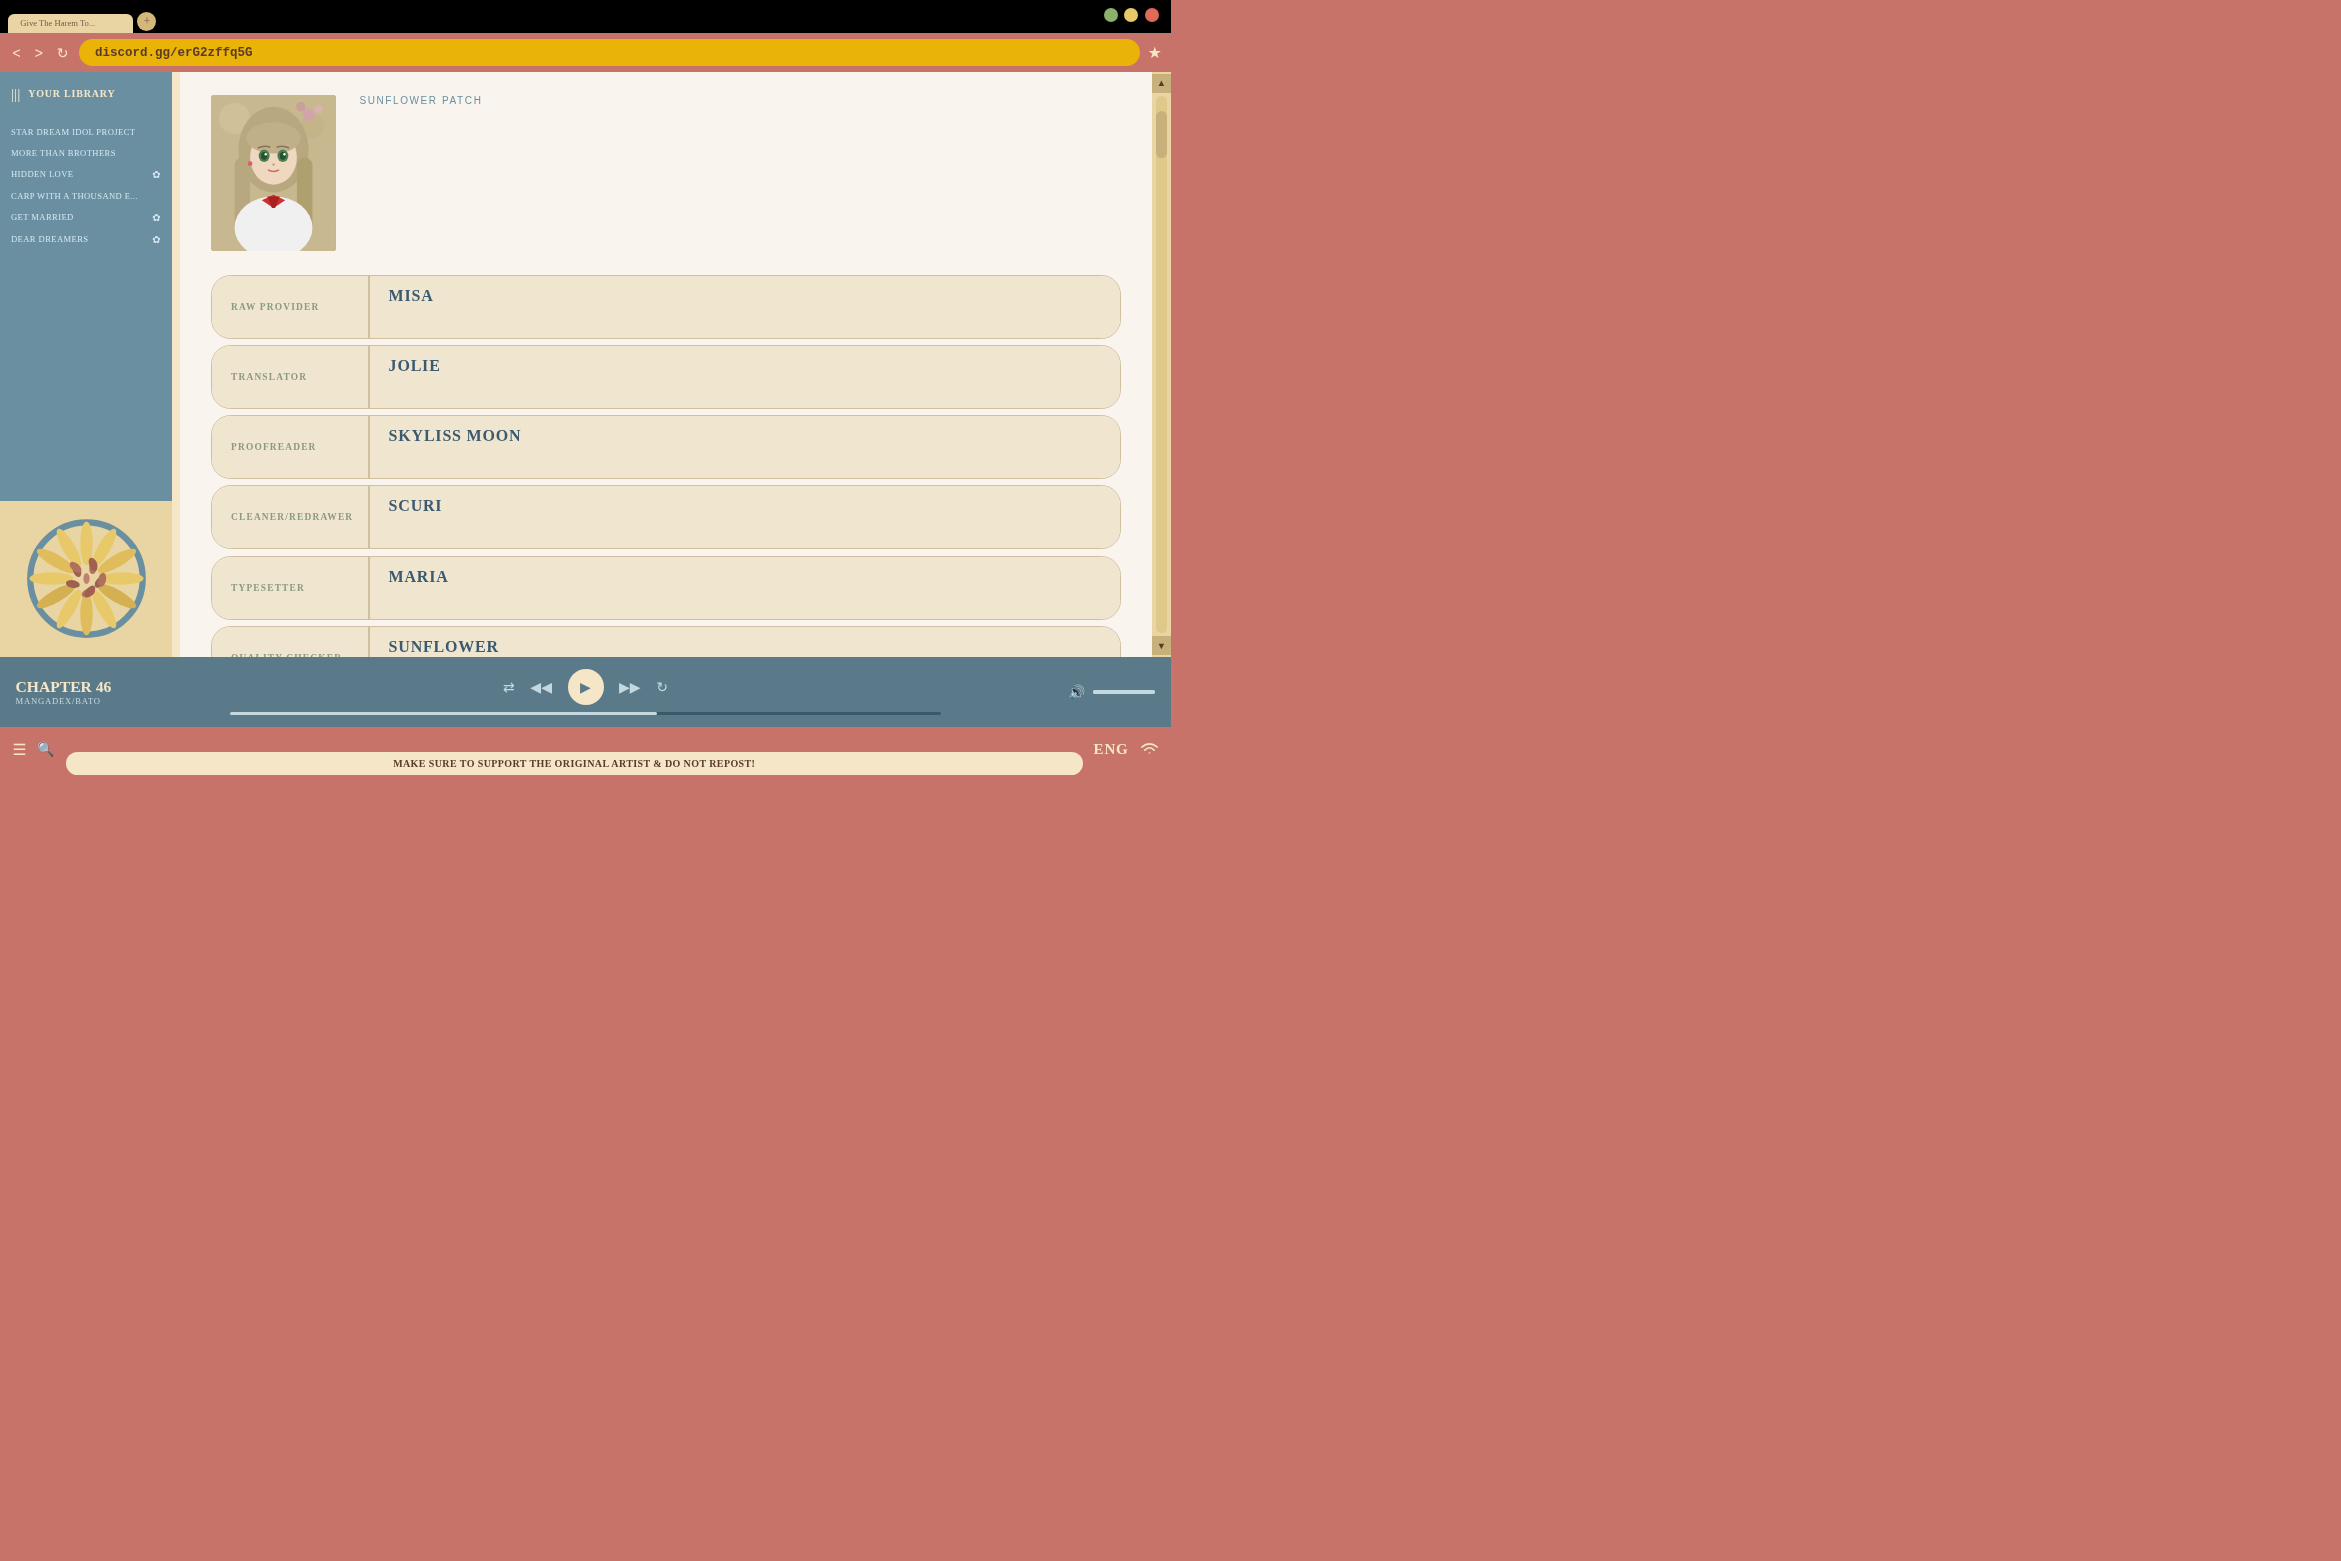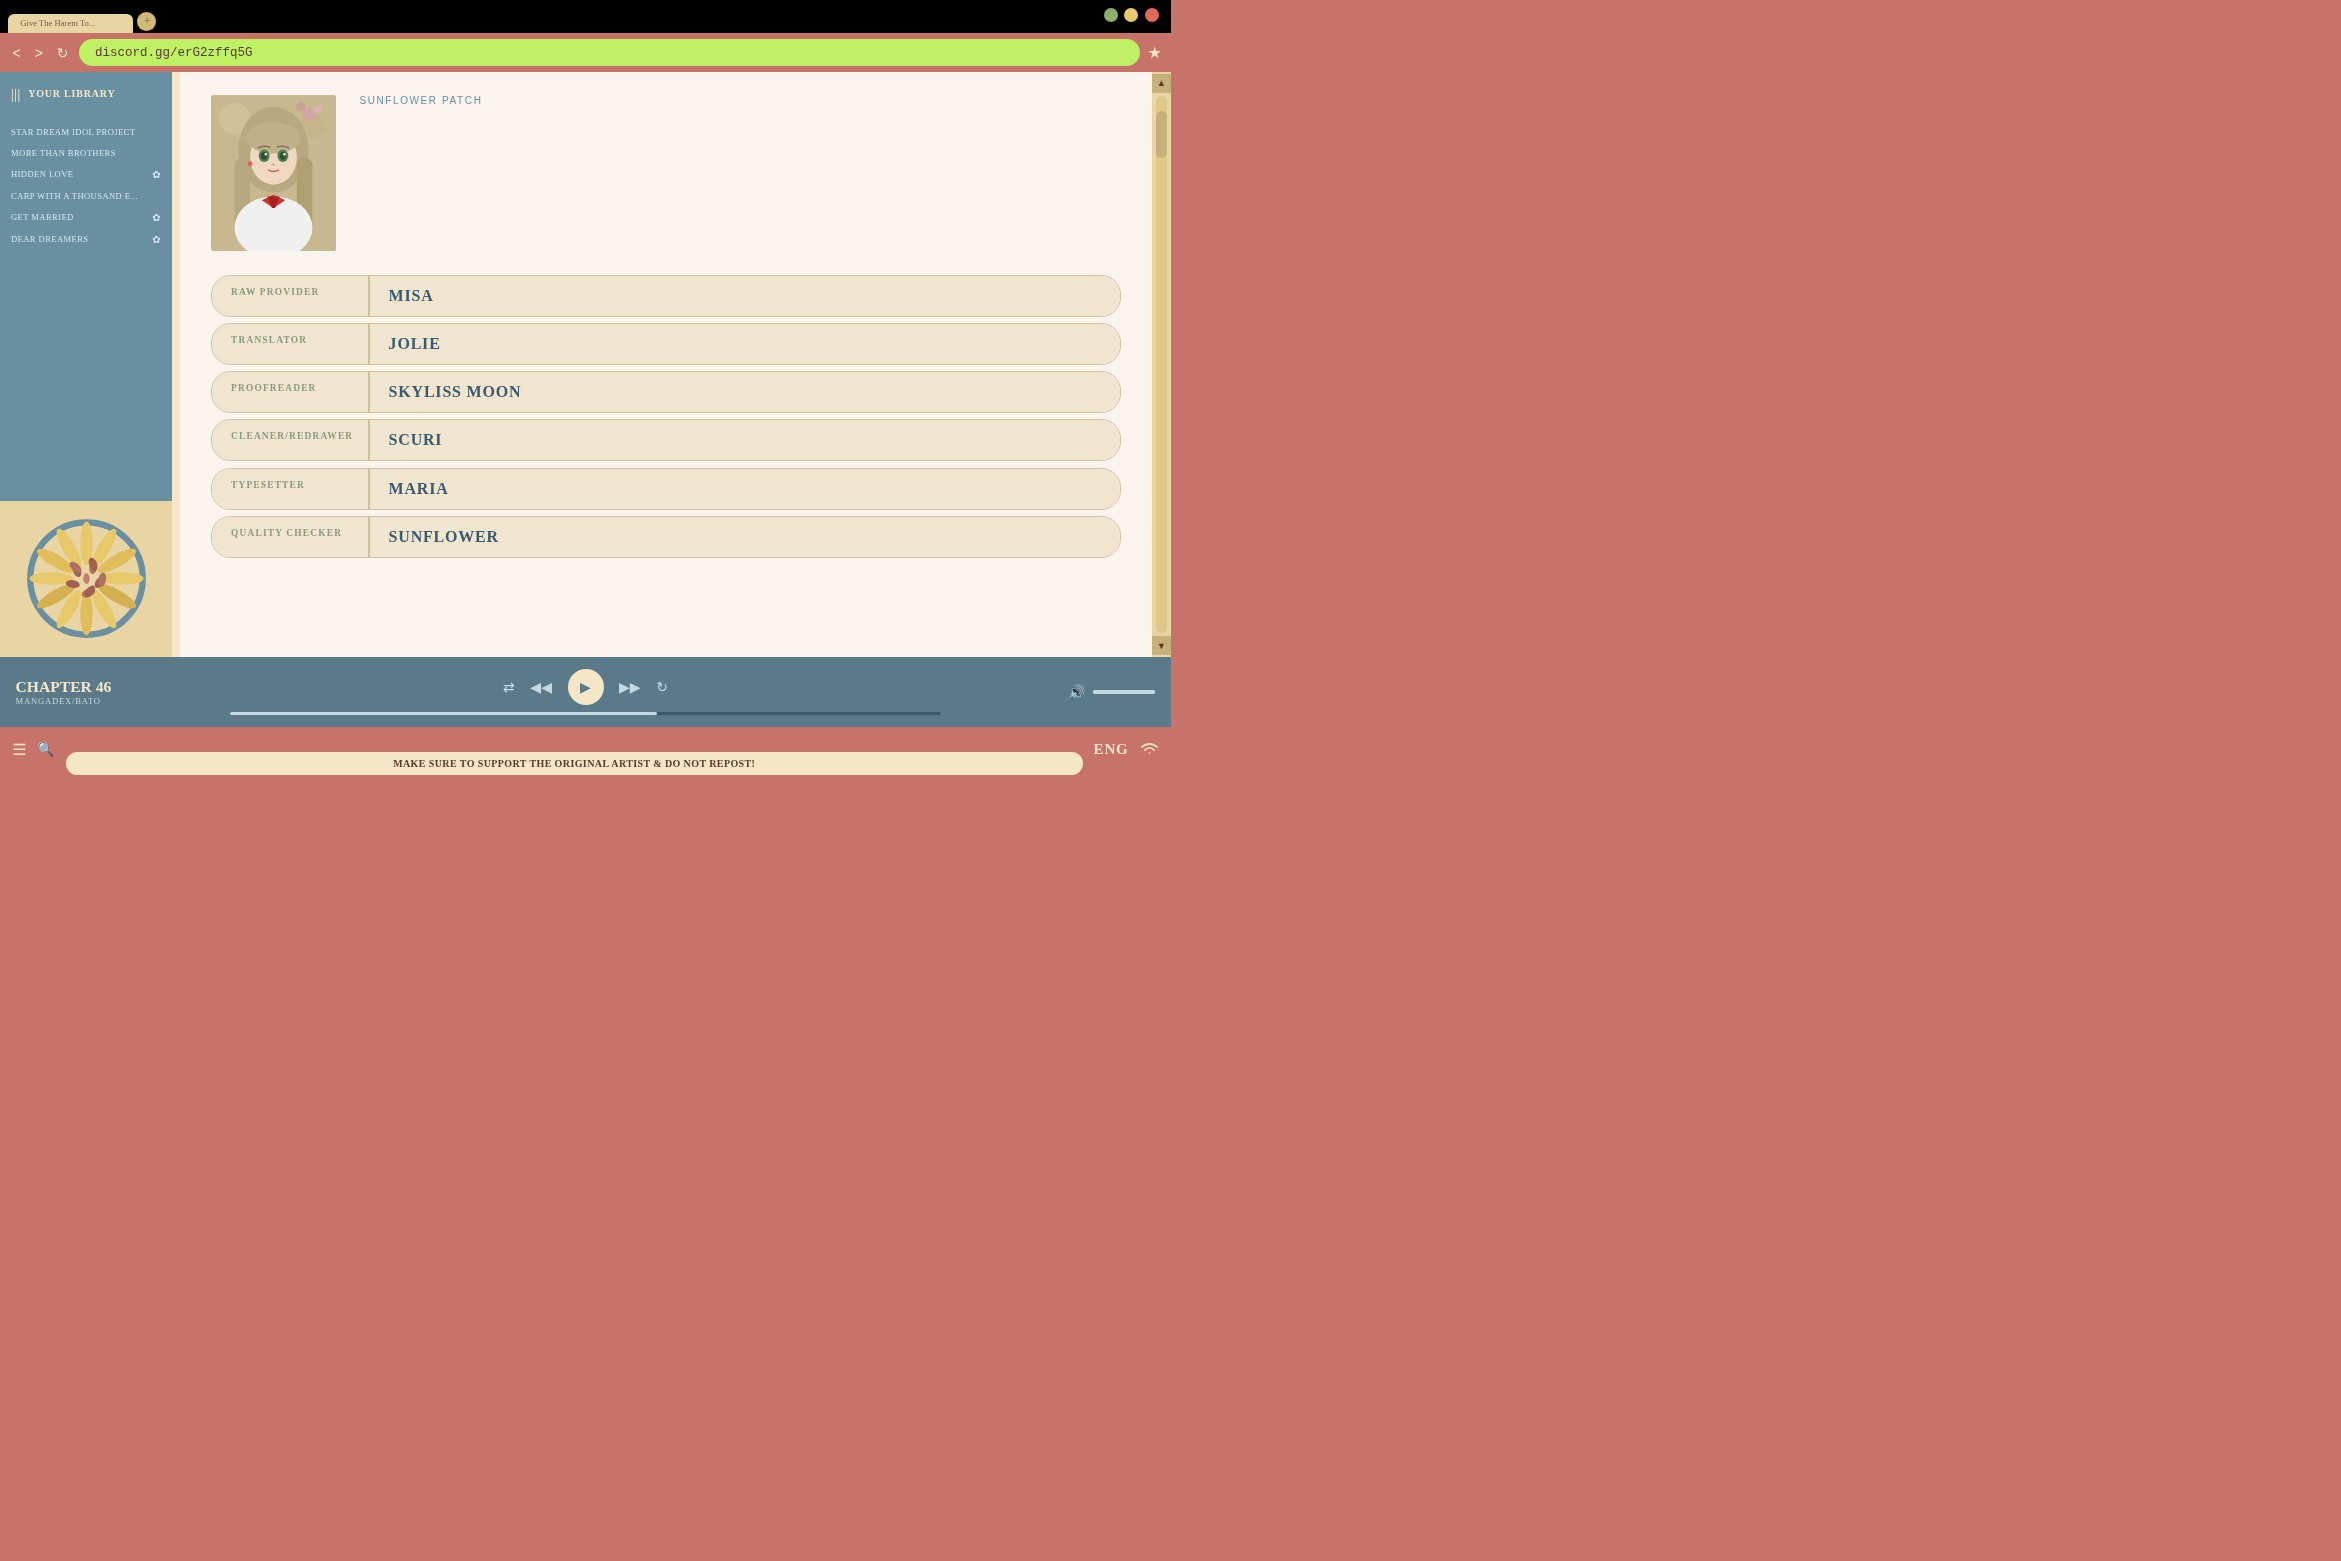--- a/index.html
+++ b/index.html
@@ -85,25 +85,25 @@
       color: #f5e6c8;
       font-size: 14px;
       cursor: pointer;
       background: none;
       border: none;
       padding: 3.1px;
     }
 
     .address-bar {
       flex: 1;
-      background: #bef264;
+      background: #eab308;
       border-radius: 15.6px;
       padding: 6.2px 15.6px;
       font-size: 12.5px;
-      font-weight: normal;
+      font-weight: bold;
       color: #5a3a2a;
       font-family: 'Courier New', monospace;
     }
 
     .nav-star {
       color: #f5e6c8;
       font-size: 15.6px;
     }
 
     
@@ -414,21 +414,21 @@
     
     .credit-row-wrapper {
       display: flex;
       border-radius: 19.5px;
       overflow: hidden;
       margin-bottom: 6.2px;
       border: 1.6px solid #d0c0a0;
     }
 
     .credit-label-cell {
-      padding: 11px 19px;
+      padding: 26px 19px;
       font-size: 9.4px;
       font-weight: bold;
       color: #8a9a80;
       letter-spacing: 1.2px;
       width: 156px;
       background: #f0e6d0;
       flex-shrink: 0;
     }
 
     .credit-separator {

